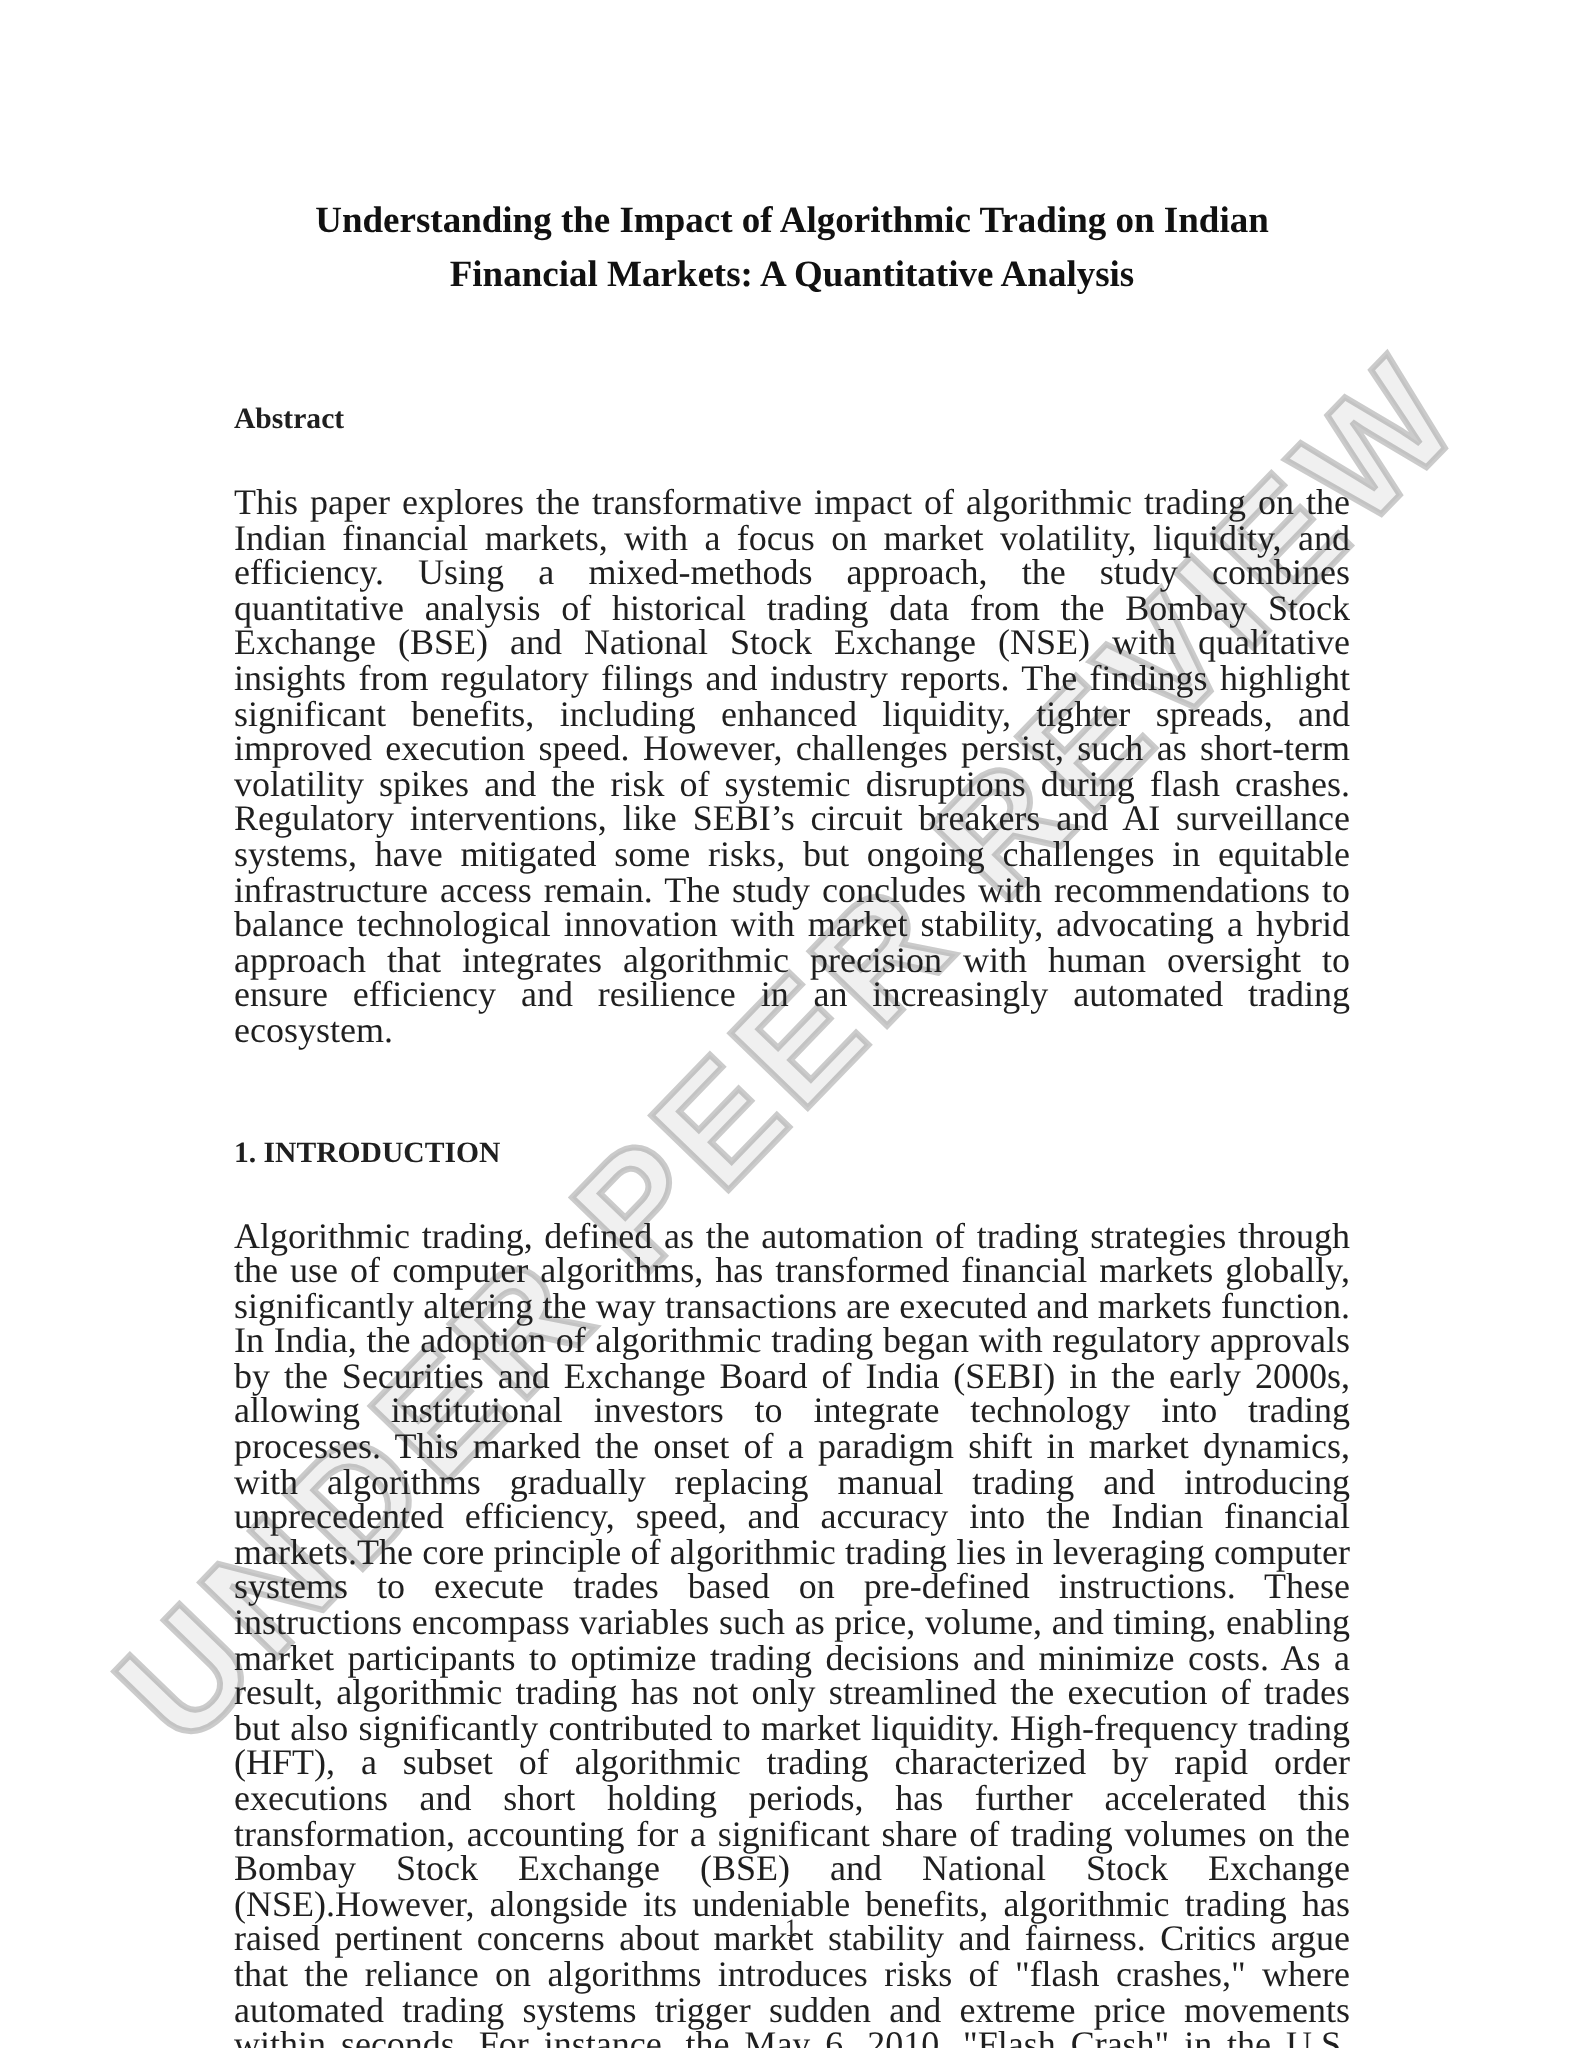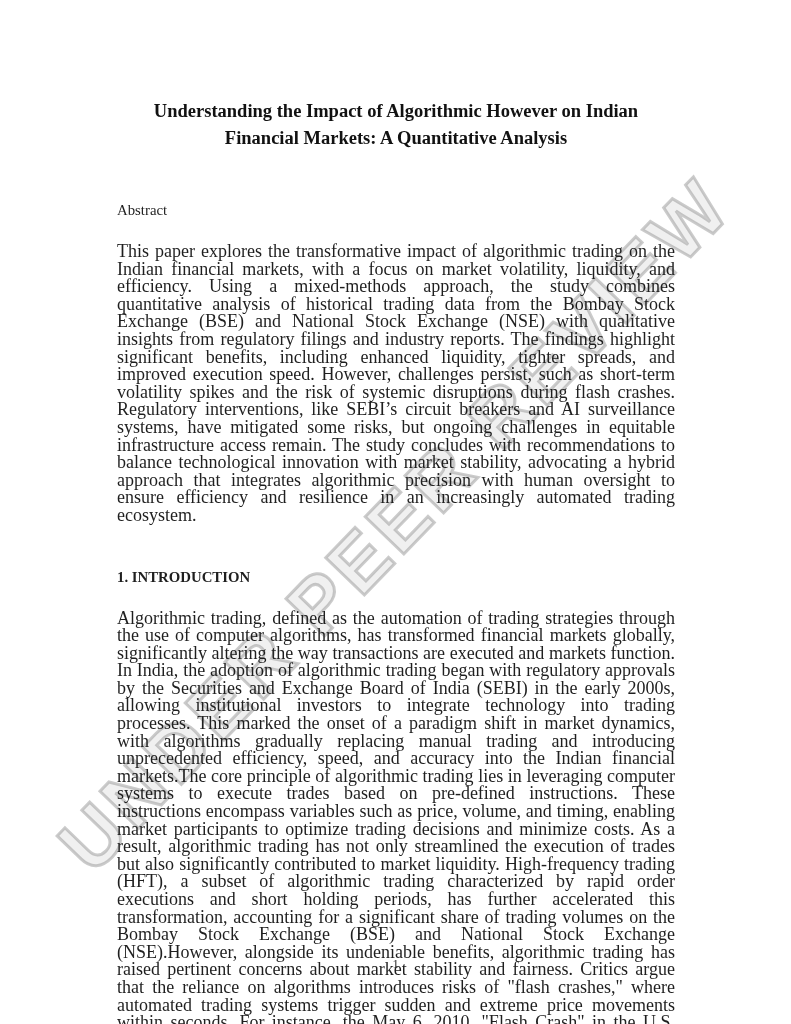--- a/index.html
+++ b/index.html
@@ -40,21 +40,21 @@
     font-size: 18.5px;
     line-height: 27px;
     font-weight: 700;
     text-align: center;
     color: #111111;
   }
   .abstract-heading {
     margin-top: 49px;
     font-size: 14.8px;
     line-height: 18px;
-    font-weight: 400;
+    font-weight: 700;
   }
   p.body-text {
     margin: 24px 0 0 0;
     font-size: 18px;
     line-height: 17.6px;
     text-align: justify;
   }
   .keywords-para { margin-top: 15px; }
   .keywords-label { font-weight: 700; }
   .section-heading {
@@ -76,21 +76,21 @@
 </style>
 </head>
 <body>
 
 <div class="page">
 
   <div class="watermark">UNDER PEER REVIEW</div>
 
   <div class="content">
 
-    <h1 class="paper-title">Understanding the Impact of Algorithmic However on Indian Financial Markets: A Quantitative Analysis</h1>
+    <h1 class="paper-title">Understanding the Impact of Algorithmic Trading on Indian Financial Markets: A Quantitative Analysis</h1>
 
     <div class="abstract-heading">Abstract</div>
 
     <p class="body-text">This paper explores the transformative impact of algorithmic trading on the Indian financial markets, with a focus on market volatility, liquidity, and efficiency. Using a mixed-methods approach, the study combines quantitative analysis of historical trading data from the Bombay Stock Exchange (BSE) and National Stock Exchange (NSE) with qualitative insights from regulatory filings and industry reports. The findings highlight significant benefits, including enhanced liquidity, tighter spreads, and improved execution speed. However, challenges persist, such as short-term volatility spikes and the risk of systemic disruptions during flash crashes. Regulatory interventions, like SEBI’s circuit breakers and AI surveillance systems, have mitigated some risks, but ongoing challenges in equitable infrastructure access remain. The study concludes with recommendations to balance technological innovation with market stability, advocating a hybrid approach that integrates algorithmic precision with human oversight to ensure efficiency and resilience in an increasingly automated trading ecosystem.</p>
 
 
     <div class="section-heading">1. INTRODUCTION</div>
 
     <p class="body-text">Algorithmic trading, defined as the automation of trading strategies through the use of computer algorithms, has transformed financial markets globally, significantly altering the way transactions are executed and markets function. In India, the adoption of algorithmic trading began with regulatory approvals by the Securities and Exchange Board of India (SEBI) in the early 2000s, allowing institutional investors to integrate technology into trading processes. This marked the onset of a paradigm shift in market dynamics, with algorithms gradually replacing manual trading and introducing unprecedented efficiency, speed, and accuracy into the Indian financial markets.The core principle of algorithmic trading lies in leveraging computer systems to execute trades based on pre-defined instructions. These instructions encompass variables such as price, volume, and timing, enabling market participants to optimize trading decisions and minimize costs. As a result, algorithmic trading has not only streamlined the execution of trades but also significantly contributed to market liquidity. High-frequency trading (HFT), a subset of algorithmic trading characterized by rapid order executions and short holding periods, has further accelerated this transformation, accounting for a significant share of trading volumes on the Bombay Stock Exchange (BSE) and National Stock Exchange (NSE).However, alongside its undeniable benefits, algorithmic trading has raised pertinent concerns about market stability and fairness. Critics argue that the reliance on algorithms introduces risks of "flash crashes," where automated trading systems trigger sudden and extreme price movements within seconds. For instance, the May 6, 2010, "Flash Crash" in the U.S. financial markets, partially attributed to algorithmic trading, saw the Dow Jones Industrial Average plummet nearly 1,000 points in minutes before quickly</p>
 

